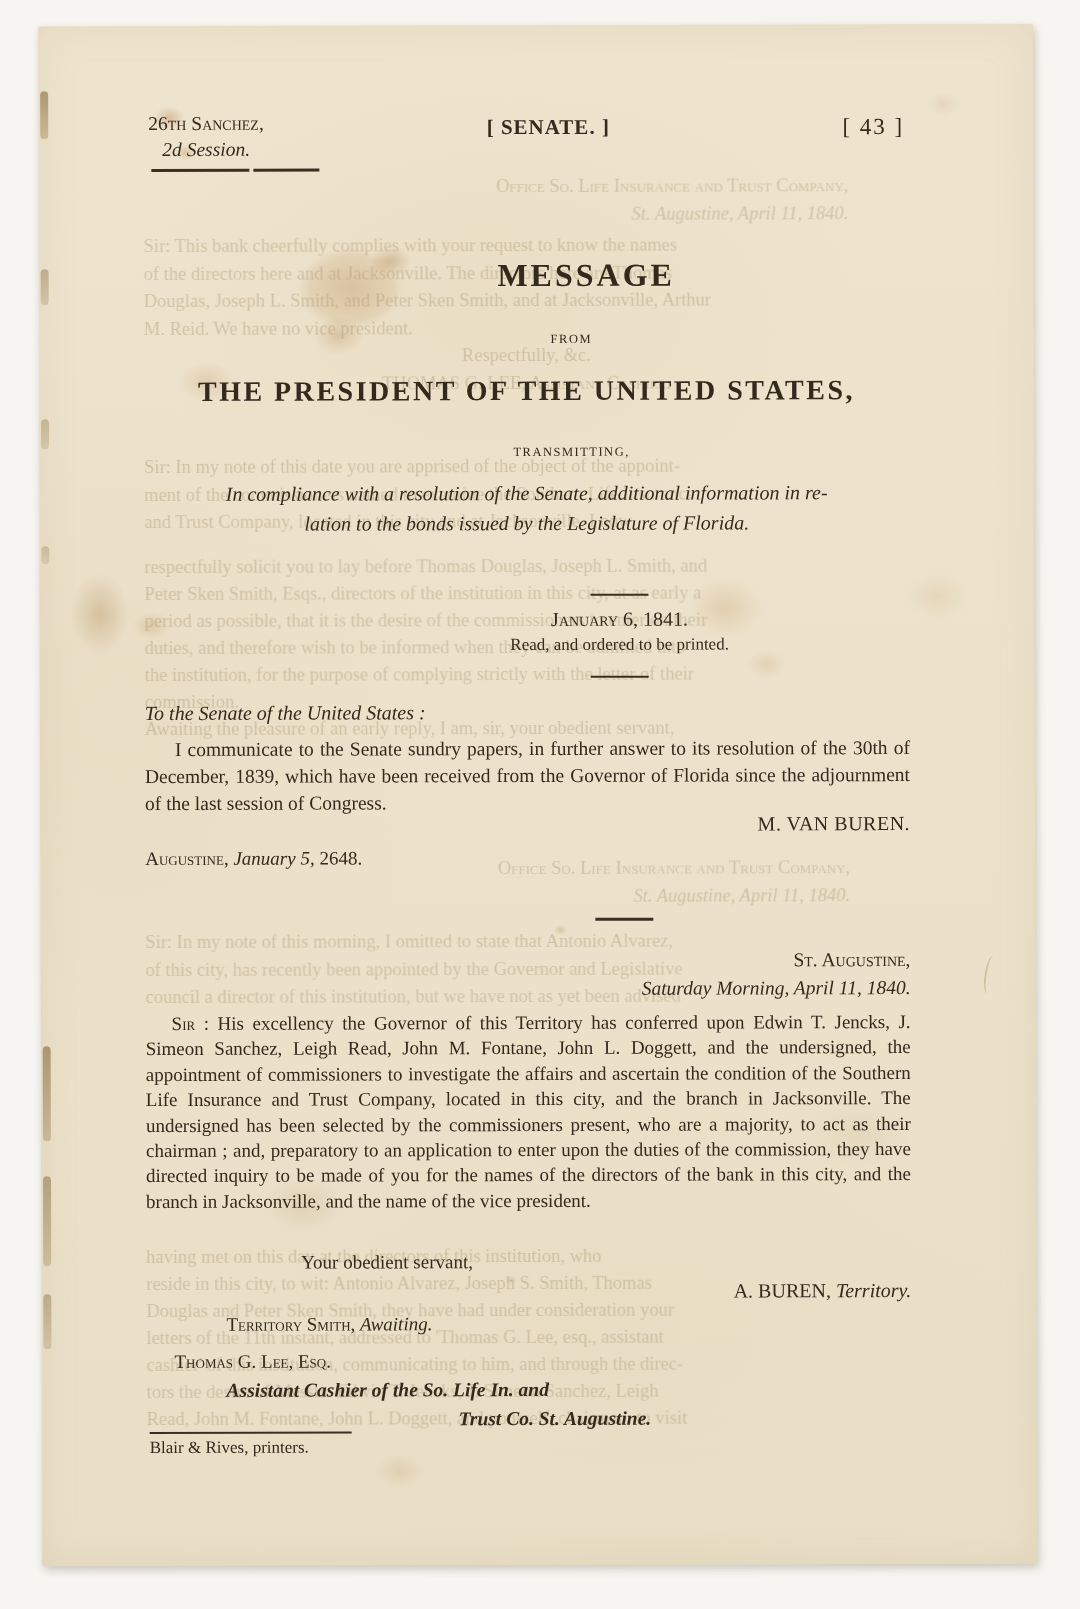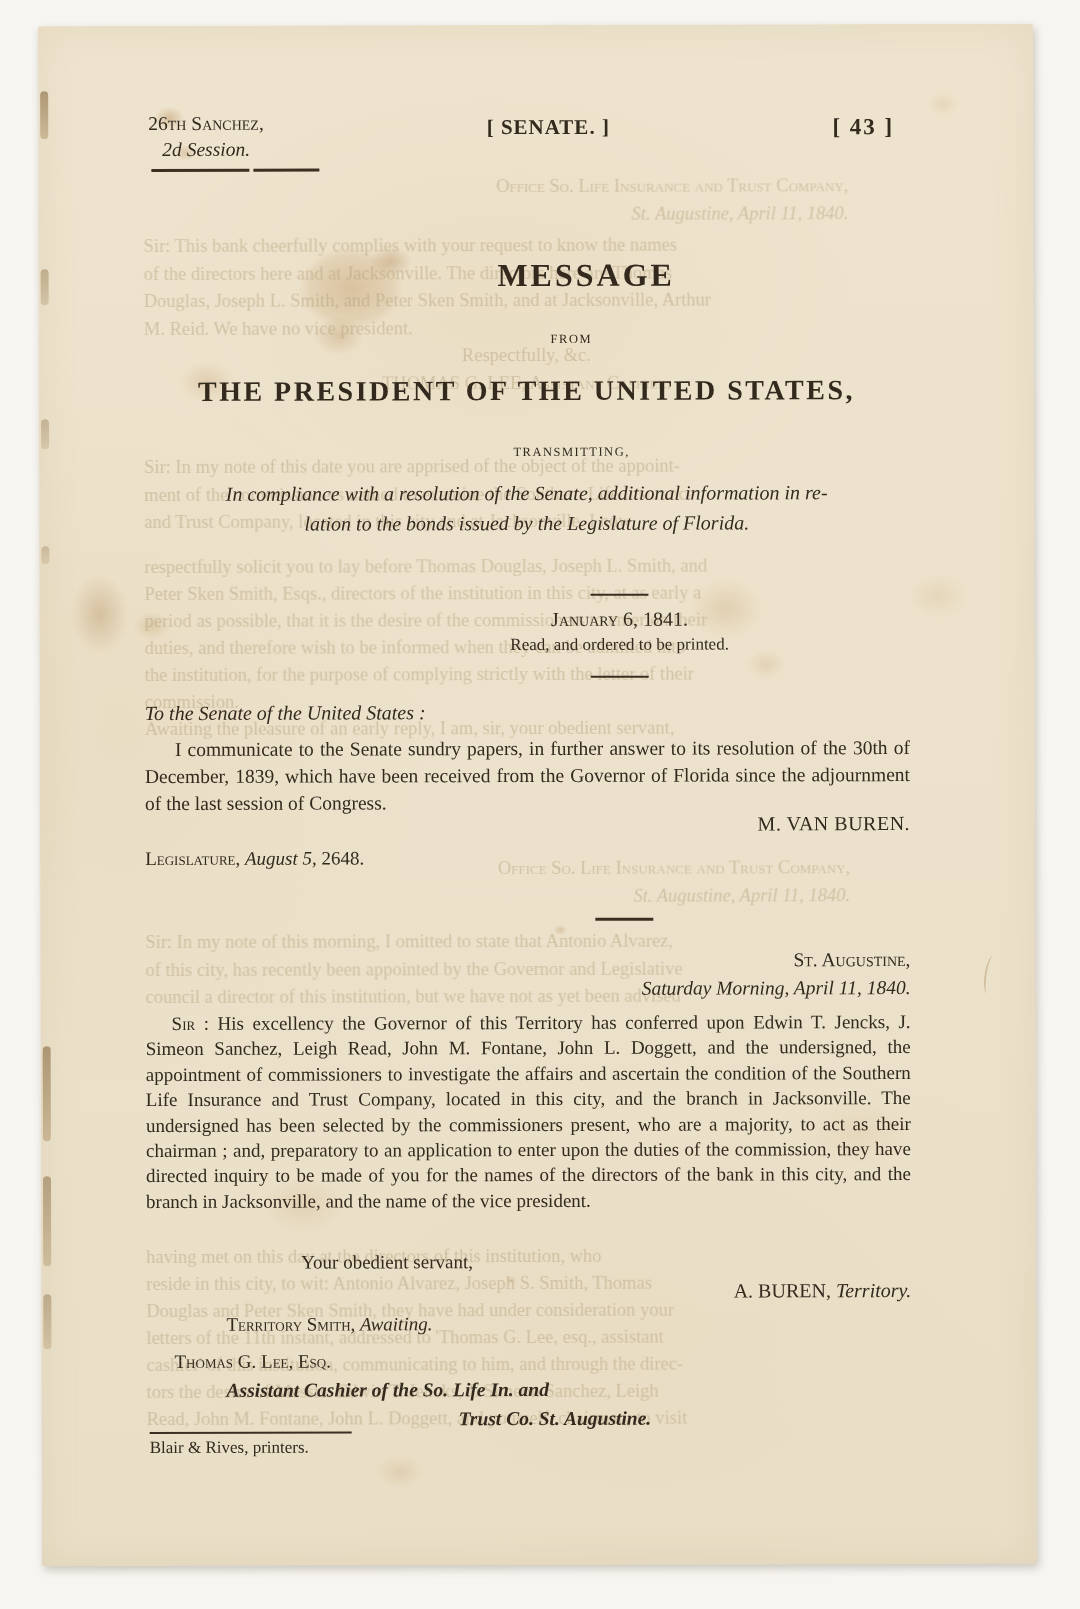--- a/index.html
+++ b/index.html
@@ -70,21 +70,21 @@
     font-size:18.5px;line-height:27.5px;
     pointer-events:none;
   }
   .ghost .gline{white-space:nowrap;overflow:hidden;}
   .g-center{text-align:center;}
   .g-right{text-align:right;padding-right:60px;}
 
   
   .hdr-left{position:absolute;left:5px;top:85px;font-size:19.5px;line-height:26px;}
   .hdr-senate{position:absolute;left:0;width:100%;top:90px;text-align:center;font-size:21px;font-weight:bold;letter-spacing:1px;padding-left:45px;box-sizing:border-box;}
-  .hdr-num{position:absolute;right:14px;top:90px;font-size:23px;font-weight:bold;letter-spacing:2px;}
+  .hdr-num{position:absolute;right:4px;top:90px;font-size:23px;font-weight:normal;letter-spacing:2px;}
   .hdr-rule{position:absolute;left:8px;top:143px;display:flex;gap:4px;}
   .hdr-rule span{display:block;height:2.5px;background:#3a2f21;}
 
   .t-message{top:232px;text-align:center;padding-left:60px;font-size:32px;font-weight:bold;letter-spacing:3px;}
   .t-from{top:307px;text-align:center;padding-left:45px;font-size:12.5px;letter-spacing:1.5px;}
   .t-president{top:350px;text-align:center;font-size:28px;font-weight:bold;letter-spacing:2.5px;white-space:nowrap;}
   .t-transmitting{top:420px;text-align:center;padding-left:45px;font-size:12.5px;letter-spacing:1.5px;}
   .t-subject{top:453px;text-align:center;font-size:20px;font-style:italic;line-height:30px;}
 
   .order-block{position:absolute;left:195px;top:557px;width:560px;text-align:center;}
@@ -210,22 +210,22 @@
       <div class="rule"></div>
       <div class="order-date sc">January 6, 1841.</div>
       <div class="order-read">Read, and ordered to be printed.</div>
       <div class="rule"></div>
     </div>
 
     <div class="abs salutation">To the Senate of the United States :</div>
     <div class="abs msg-body">I communicate to the Senate sundry papers, in further answer to its resolution of the 30th of December, 1839, which have been received from the Governor of Florida since the adjournment of the last session of Congress.</div>
     <div class="abs msg-sig">M. VAN BUREN.</div>
     <div class="abs msg-place">
-      <span class="sc">Legislature,</span>
-      <span class="it">August 5,</span>
+      <span class="sc">Augustine,</span>
+      <span class="it">January 5,</span>
       <span>2648.</span>
     </div>
 
     <div class="mid-rule"></div>
 
     <div class="abs let-place sc">St. Augustine,</div>
     <div class="abs let-date">Saturday Morning, April 11, 1840.</div>
     <div class="abs let-body">
       <span class="sc">Sir :</span>
       <span>His excellency the Governor of this Territory has conferred upon Edwin T. Jencks, J. Simeon Sanchez, Leigh Read, John M. Fontane, John L. Doggett, and the undersigned, the appointment of commissioners to investigate the affairs and ascertain the condition of the Southern Life Insurance and Trust Company, located in this city, and the branch in Jacksonville.  The undersigned has been selected by the commissioners present, who are a majority, to act as their chairman ; and, preparatory to an application to enter upon the duties of the commission, they have directed inquiry to be made of you for the names of the directors of the bank in this city, and the branch in Jacksonville, and the name of the vice president.</span>

